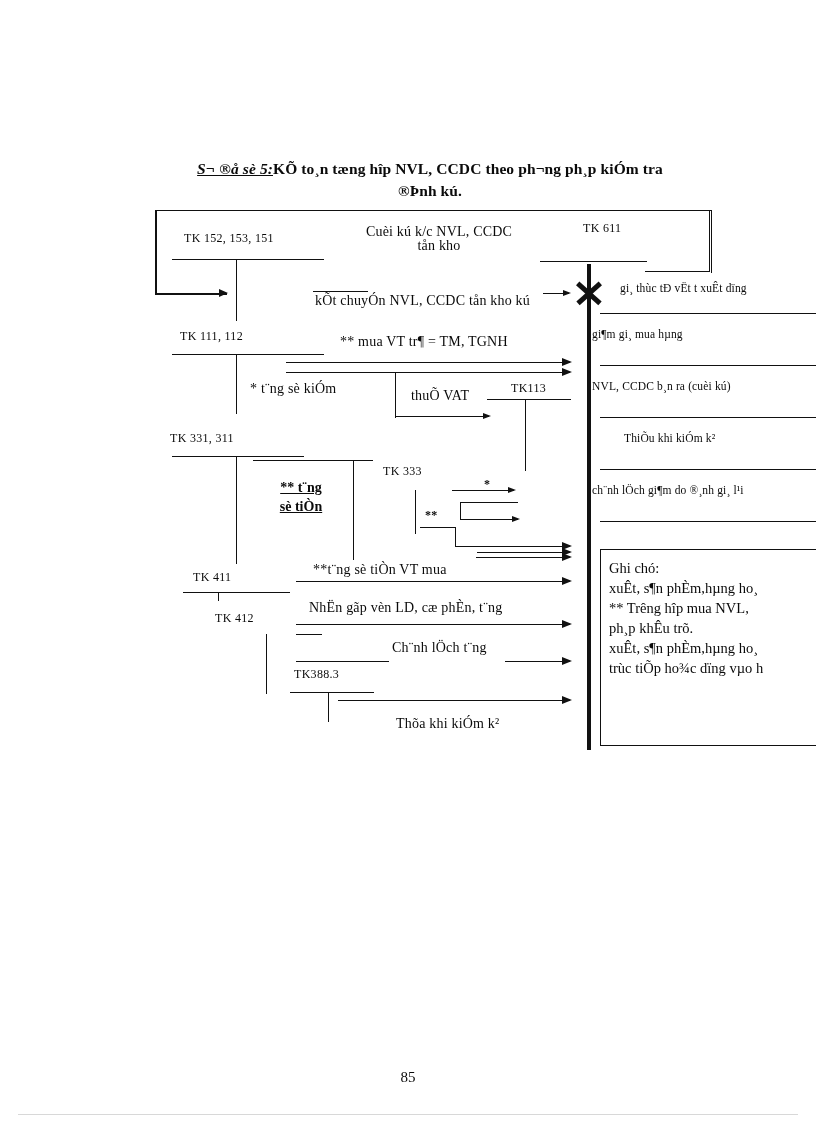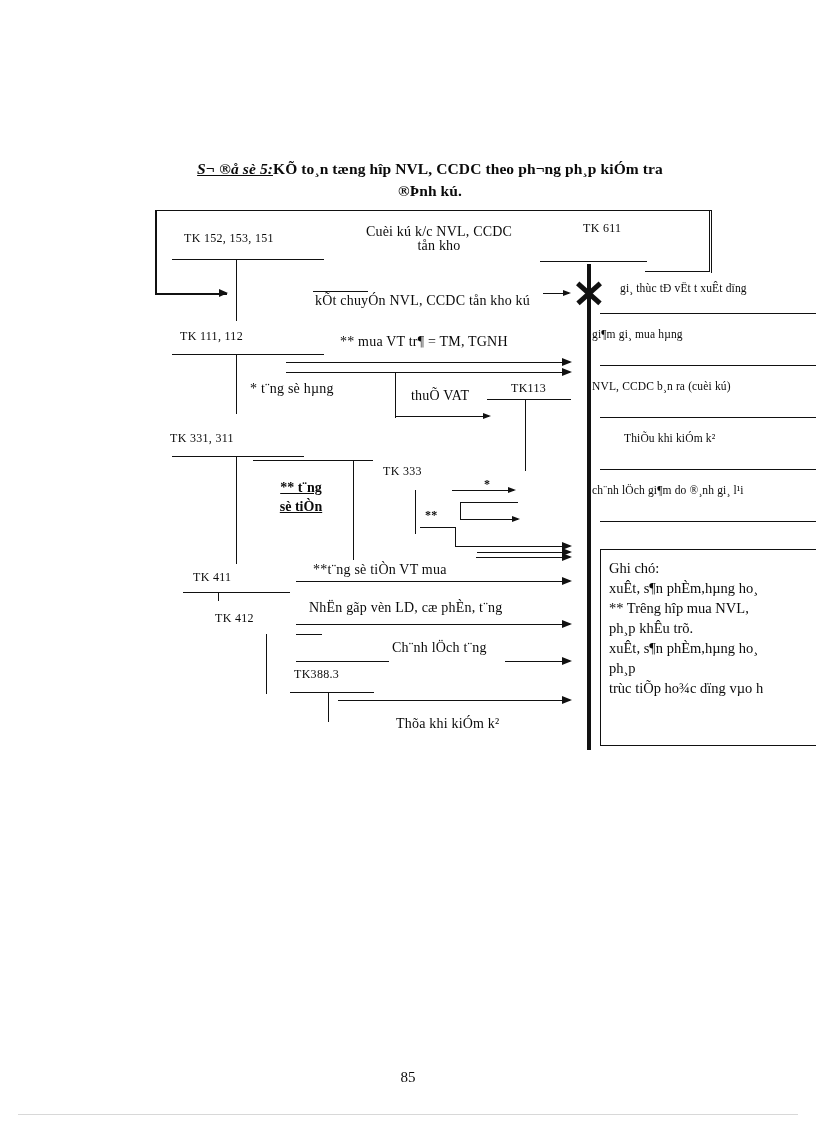--- a/index.html
+++ b/index.html
@@ -158,21 +158,21 @@
     <div id="elbow-top">
         <div class="v"></div>
         <div class="h"></div>
       </div>
 
     <div class="acct" style="left:180px; top:329px;">TK 111, 112</div>
     <div class="hline" style="left:172px; top:354px; width:152px;"></div>
     <div class="vline" style="left:236px; top:354px; height:60px;"></div>
 
     <div class="lbl" style="left:340px; top:334px;">** mua VT  tr¶ = TM, TGNH</div>
-    <div class="lbl" style="left:250px; top:381px;">* t¨ng sè hµng</div>
+    <div class="lbl" style="left:250px; top:381px;">* t¨ng sè kiÓm</div>
 
     <div class="arrow" style="left:286px; top:362px; width:284px;"></div>
     <div class="arrow" style="left:286px; top:372px; width:284px;"></div>
 
     <div class="vline" style="left:395px; top:372px; height:46px;"></div>
     <div class="hline" style="left:395px; top:416px; width:92px;"></div>
     <div class="arrow small" style="left:455px; top:416px; width:34px;"></div>
     <div class="lbl" style="left:411px; top:388px;">thuÕ VAT</div>
 
     <div class="acct" style="left:511px; top:381px;">TK113</div>
@@ -254,21 +254,20 @@
         <div class="rline"></div>
       </div>
     </div>
 
     <div id="note-box">
       <div class="nline">Ghi chó:</div>
       <div class="nline">xuÊt, s¶n phÈm,hµng ho¸ </div>
       <div class="nline">  ** Trêng  hîp mua NVL,</div>
       <div class="nline">ph¸p khÊu trõ.</div>
       <div class="nline">xuÊt, s¶n phÈm,hµng ho¸ </div>
-      <div class="nline">ph¸p</div>
       <div class="nline">trùc tiÕp ho¾c dïng vµo h</div>
     </div>
 
   </div>
 
   <div id="page-number">85</div>
   <div id="bottom-rule"></div>
 
 </div>
 

